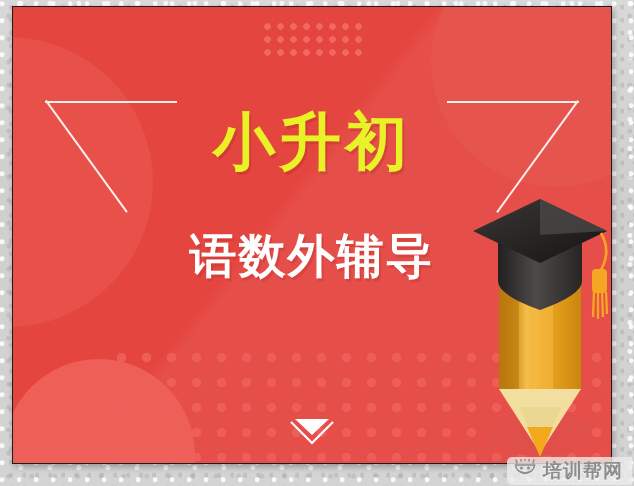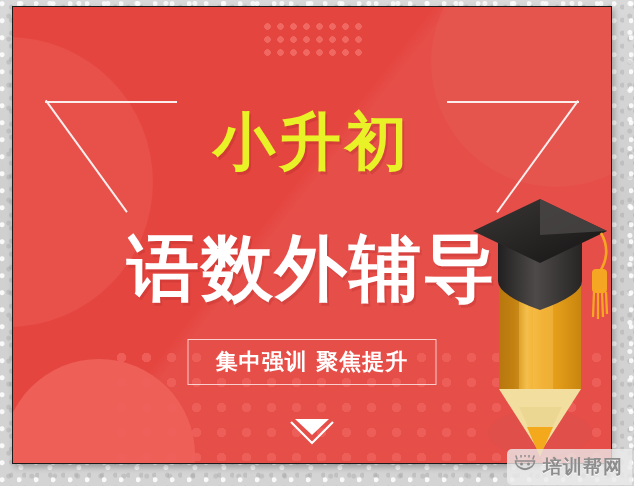--- a/index.html
+++ b/index.html
@@ -131,21 +131,21 @@
     color: #e9f226;
     letter-spacing: 4px;
     text-shadow: 2px 3px 0 rgba(150,30,25,.22);
     font-family: "DejaVu Sans", "Liberation Sans", sans-serif;
   }
   .headline-white {
     position: absolute;
     left: 0; right: 0;
     top: 225px;
     text-align: center;
-    font-size: 72px;
+    font-size: 47px;
     line-height: 1;
     font-weight: bold;
     color: #ffffff;
     letter-spacing: 2px;
     text-shadow: 2px 3px 0 rgba(150,30,25,.18);
     font-family: "DejaVu Sans", "Liberation Sans", sans-serif;
   }
 
   
   .tagline-box {
@@ -186,21 +186,21 @@
     top: 188px;
     width: 168px;
     height: 268px;
   }
 
   
   .watermark {
     position: absolute;
     right: 2px;
     bottom: 1px;
-    height: 36px;
+    height: 28px;
     padding: 0 9px 0 7px;
     display: flex;
     align-items: center;
     gap: 7px;
     background: rgba(235,235,235,.80);
     border-radius: 5px 0 0 5px;
   }
   .watermark-text {
     font-size: 19px;
     font-weight: bold;
@@ -232,23 +232,20 @@
     </div>
     <div class="bracket bracket-right">
       <div class="rule"></div>
       <div class="diag"></div>
     </div>
 
     <div class="headline-yellow">小升初</div>
 
     <div class="headline-white">语数外辅导</div>
 
-    <div class="tagline-box">
-      <span class="tagline-text">集中强训 聚焦提升</span>
-    </div>
 
     <div class="chevron">
       <svg width="60" height="38" viewBox="0 0 60 38">
         <polygon points="13,8 47,8 30,24" fill="#ffffff"></polygon>
         <polyline points="9,11 30,32 51,11" fill="none" stroke="#ffffff" stroke-width="2.2"></polyline>
       </svg>
     </div>
 
     <div class="illo">
       <svg width="168" height="268" viewBox="0 0 168 268">

